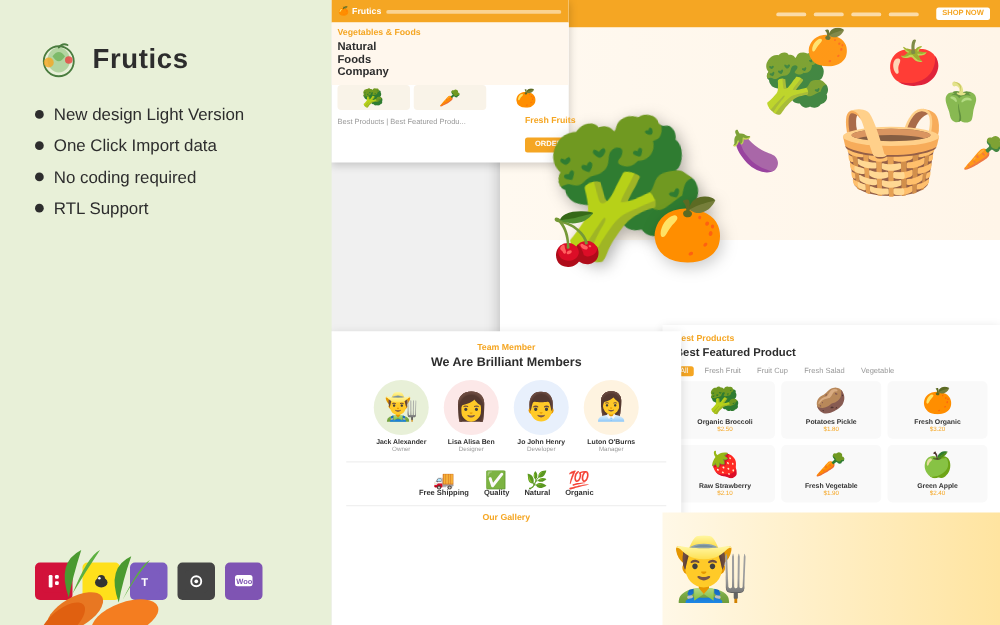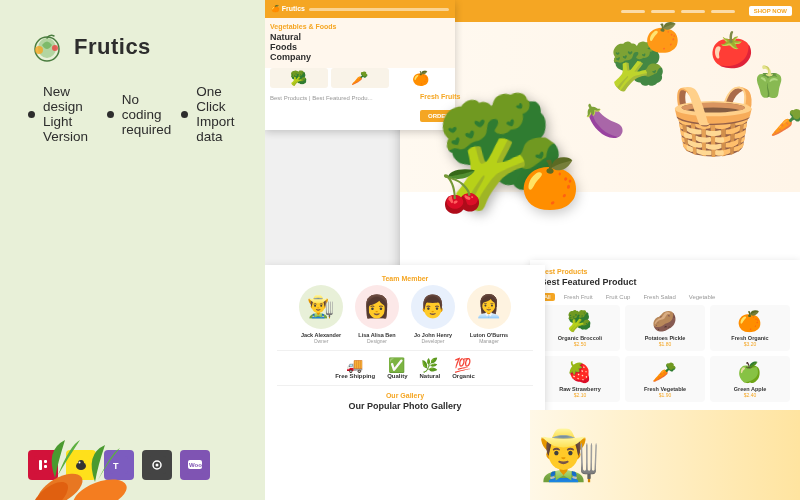--- a/index.html
+++ b/index.html
@@ -49,21 +49,21 @@
       font-weight: 700;
       color: #2d2d2d;
       line-height: 1.35;
       margin-bottom: 22px;
     }
 
     .features-list {
       list-style: none;
       margin-bottom: 20px;
       display: flex;
-      flex-direction: row;
+      flex-direction: column;
       gap: 10px;
     }
 
     .features-list li {
       font-size: 13.5px;
       color: #2d2d2d;
       display: flex;
       align-items: center;
       gap: 8px;
     }
@@ -447,25 +447,29 @@
   </div>
 
 
   <ul class="features-list">
     <li>
       <span class="bullet"></span>
       <span>New design Light Version</span>
     </li>
     <li>
       <span class="bullet"></span>
+      <span>One Click Import data</span>
+    </li>
+    <li>
+      <span class="bullet"></span>
       <span>No coding required</span>
     </li>
     <li>
       <span class="bullet"></span>
-      <span>One Click Import data</span>
+      <span>RTL Support</span>
     </li>
   </ul>
 
   <div class="plugin-icons">
 
     <div class="plugin-icon pi-elementor">
       <svg width="18" height="18" viewBox="0 0 18 18" fill="none">
           <rect width="18" height="18" rx="3" fill="#d2123a"></rect>
           <rect x="5" y="4" width="3" height="10" rx="1" fill="white"></rect>
           <rect x="10" y="4" width="3" height="3" rx="1" fill="white"></rect>
@@ -617,20 +621,21 @@
             <div class="product2-name">Green Apple</div>
             <div class="product2-price">$2.40</div>
           </div>
         </div>
       </div>
     </div>
 
     <div style="position:absolute;top:265px;left:0;width:280px;height:235px;background:white;overflow:hidden;box-shadow:0 2px 8px rgba(0,0,0,0.15);">
       <div class="team-section">
         <div class="team-label">Team Member</div>
+        <div class="team-title">We Are Brilliant Members</div>
         <div class="team-members">
           <div class="team-member">
             <div class="team-avatar" style="background:#e8f0d8;">👨‍🌾</div>
             <div class="team-name">Jack Alexander</div>
             <div class="team-role">Owner</div>
           </div>
           <div class="team-member">
             <div class="team-avatar" style="background:#fce8e8;">👩</div>
             <div class="team-name">Lisa Alisa Ben</div>
             <div class="team-role">Designer</div>
@@ -659,21 +664,20 @@
             <div class="stat-icon">🌿</div>
             <div class="stat-val">Natural</div>
           </div>
           <div class="stat-item">
             <div class="stat-icon">💯</div>
             <div class="stat-val">Organic</div>
           </div>
         </div>
         <div class="gallery-section">
           <div class="gallery-label">Our Gallery</div>
-          <div class="gallery-title">Our Popular Photo Gallery</div>
         </div>
       </div>
     </div>
 
     <div style="position:absolute;bottom:0;right:0;width:270px;height:90px;background:linear-gradient(to right,#fff8e7,#ffe4a0);overflow:hidden;display:flex;align-items:center;gap:8px;padding:8px;">
       <div style="font-size:50px;line-height:1;">👨‍🌾</div>
     </div>
 
     <div class="broccoli-decor">🥦</div>
     <div class="orange-decor" style="position:absolute;left:255px;top:155px;font-size:48px;z-index:11;">🍊</div>

